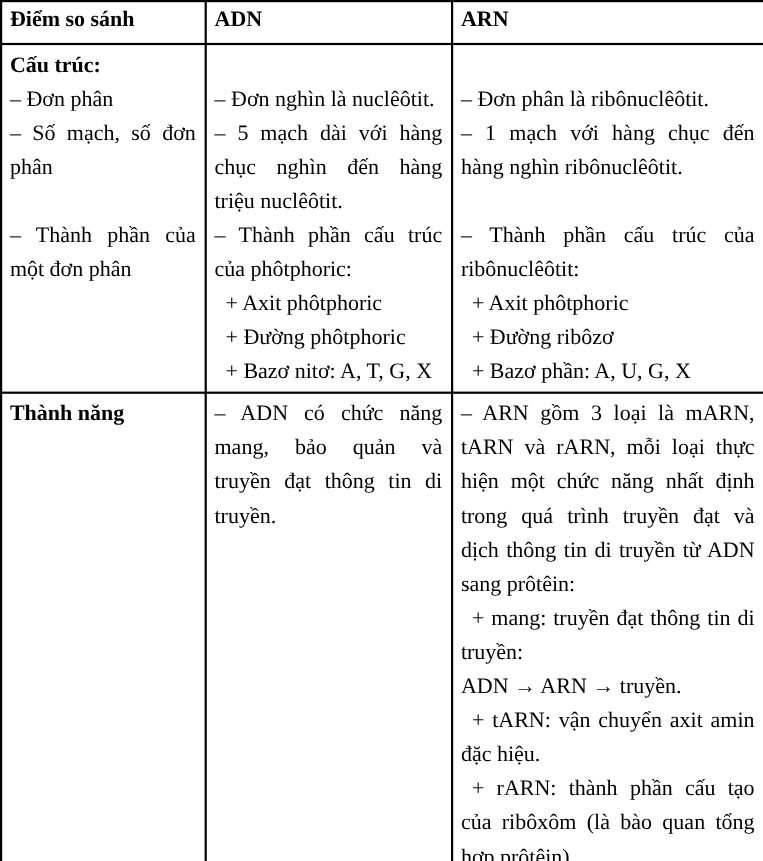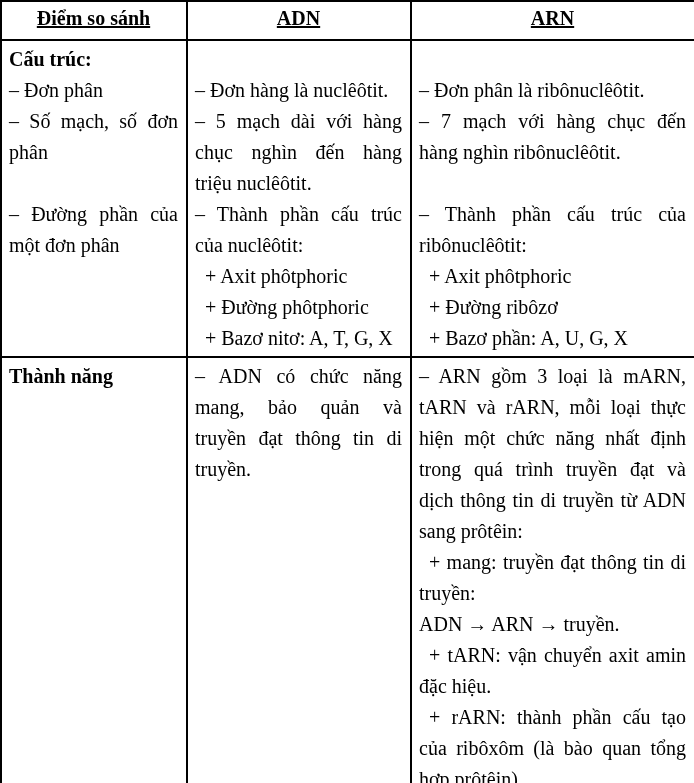--- a/index.html
+++ b/index.html
@@ -13,25 +13,24 @@
     color: #000000;
     background: #ffffff;
   }
   .doc-table th, .doc-table td {
     border: 2px solid #000000;
     vertical-align: top;
     padding: 3px 8px 2px 7px;
     overflow: hidden;
   }
   .doc-table th {
-    text-align: center;
+    text-align: left;
     font-weight: bold;
     height: 30px;
     padding-top: 5px;
-    text-decoration: underline;
   }
   tr.structure-row { height: 244px; }
   p { margin: 0; line-height: 31px; }
   .j { text-align: justify; }
   .plus { text-indent: 10px; }
   .b { font-weight: bold; }
   .blank { height: 31px; }
 </style>
 </head>
 <body>
@@ -49,35 +48,35 @@
     <th>ADN</th>
     <th>ARN</th>
   </tr>
 
   <tr class="structure-row">
     <td>
       <p class="b">Cấu trúc:</p>
       <p>– Đơn phân</p>
       <p class="j">– Số mạch, số đơn phân</p>
       <p class="blank"></p>
-      <p class="j">– Đường phần của một đơn phân</p>
+      <p class="j">– Thành phần của một đơn phân</p>
     </td>
     <td>
       <p class="blank"></p>
-      <p class="j">– Đơn hàng là nuclêôtit.</p>
+      <p class="j">– Đơn nghìn là nuclêôtit.</p>
       <p class="j">– 5 mạch dài với hàng chục nghìn đến hàng triệu nuclêôtit.</p>
-      <p class="j">– Thành phần cấu trúc của nuclêôtit:</p>
+      <p class="j">– Thành phần cấu trúc của phôtphoric:</p>
       <p class="j plus">+ Axit phôtphoric</p>
       <p class="j plus">+ Đường phôtphoric</p>
       <p class="j plus">+ Bazơ nitơ: A, T, G, X</p>
     </td>
     <td>
       <p class="blank"></p>
       <p class="j">– Đơn phân là ribônuclêôtit.</p>
-      <p class="j">– 7 mạch với hàng chục đến hàng nghìn ribônuclêôtit.</p>
+      <p class="j">– 1 mạch với hàng chục đến hàng nghìn ribônuclêôtit.</p>
       <p class="blank"></p>
       <p class="j">– Thành phần cấu trúc của ribônuclêôtit:</p>
       <p class="j plus">+ Axit phôtphoric</p>
       <p class="j plus">+ Đường ribôzơ</p>
       <p class="j plus">+ Bazơ phần: A, U, G, X</p>
     </td>
   </tr>
 
   <tr>
     <td>

